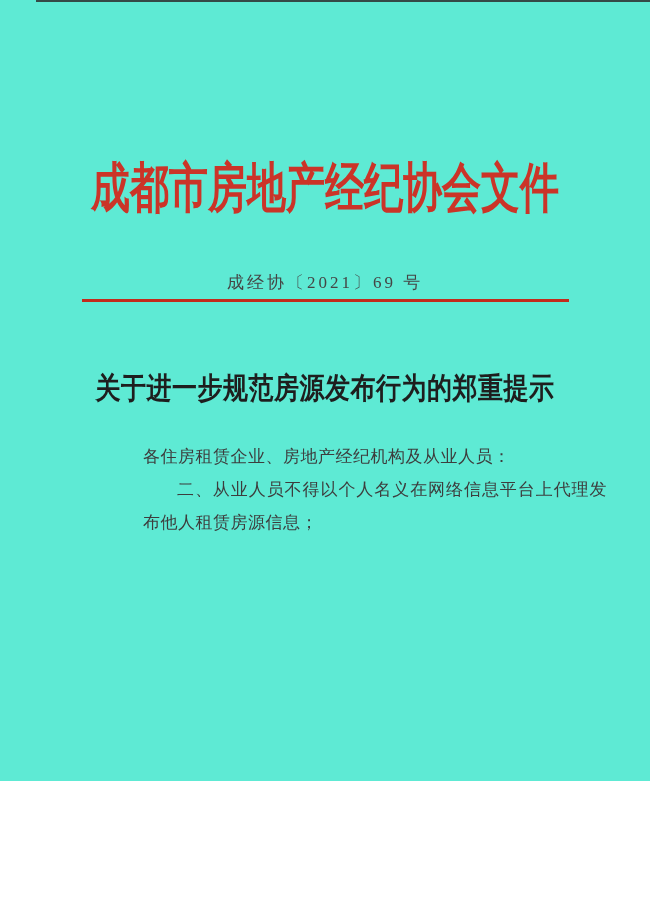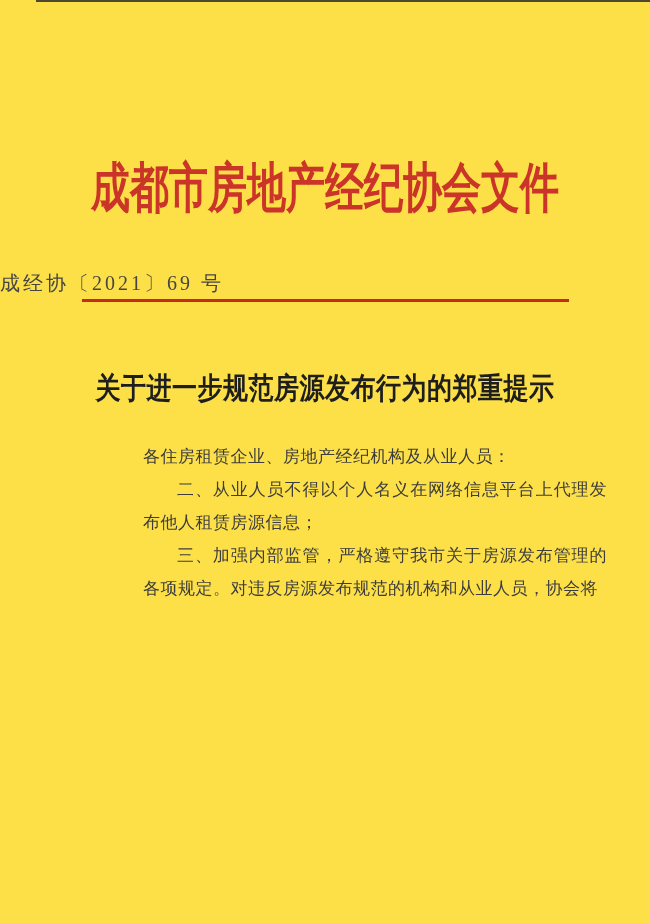--- a/index.html
+++ b/index.html
@@ -8,22 +8,22 @@
     background: #ffffff;
   }
   body {
     width: 650px;
     height: 923px;
     font-family: "Liberation Serif", "DejaVu Serif", serif;
   }
   .page {
     position: relative;
     width: 650px;
-    height: 923px;
-    background: #fde047;
+    height: 781px;
+    background: #5eead4;
     overflow: hidden;
   }
   
   .scan-top-line {
     position: absolute;
     top: 0;
     left: 36px;
     right: 0;
     height: 2px;
     background: #2e2e2e;
@@ -44,21 +44,22 @@
     white-space: nowrap;
     transform: scaleY(1.38);
     transform-origin: center top;
   }
   
   .doc-number {
     position: absolute;
     top: 272px;
     left: 0;
     width: 100%;
-    font-size: 20px;
+    text-align: center;
+    font-size: 17px;
     line-height: 22px;
     color: #454545;
     letter-spacing: 3px;
   }
   
   .red-line {
     position: absolute;
     top: 299px;
     left: 82px;
     width: 487px;
@@ -113,16 +114,15 @@
 
   <div class="doc-number">成经协〔2021〕69 号</div>
 
   <div class="red-line"></div>
 
   <div class="doc-title">关于进一步规范房源发布行为的郑重提示</div>
 
   <div class="doc-body">
     <p class="salutation">各住房租赁企业、房地产经纪机构及从业人员：</p>
     <p>二、从业人员不得以个人名义在网络信息平台上代理发布他人租赁房源信息；</p>
-    <p>三、加强内部监管，严格遵守我市关于房源发布管理的各项规定。对违反房源发布规范的机构和从业人员，协会将</p>
   </div>
 
 </div>
 
 </body></html>

